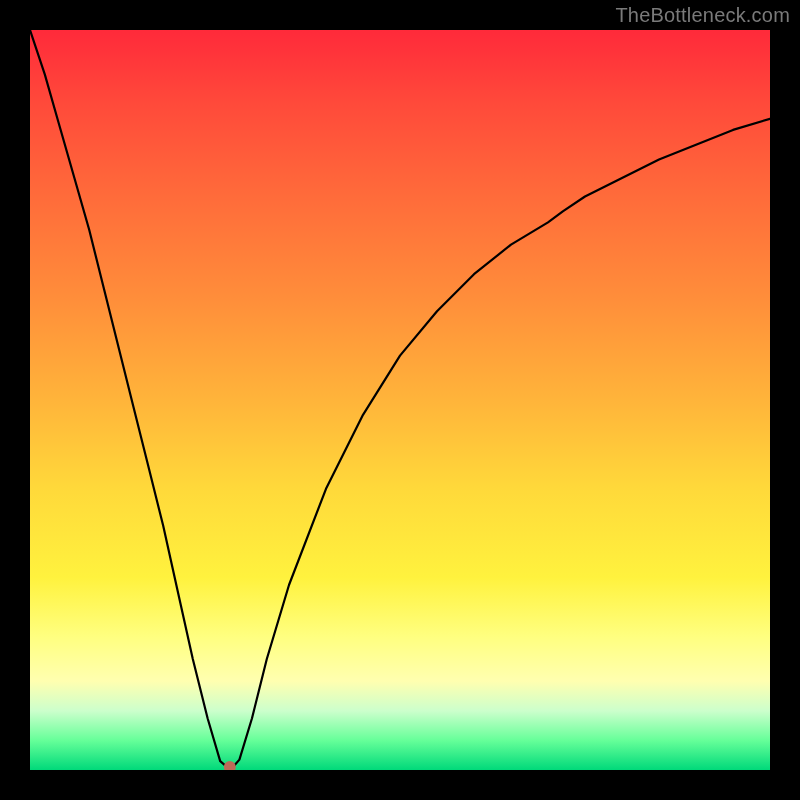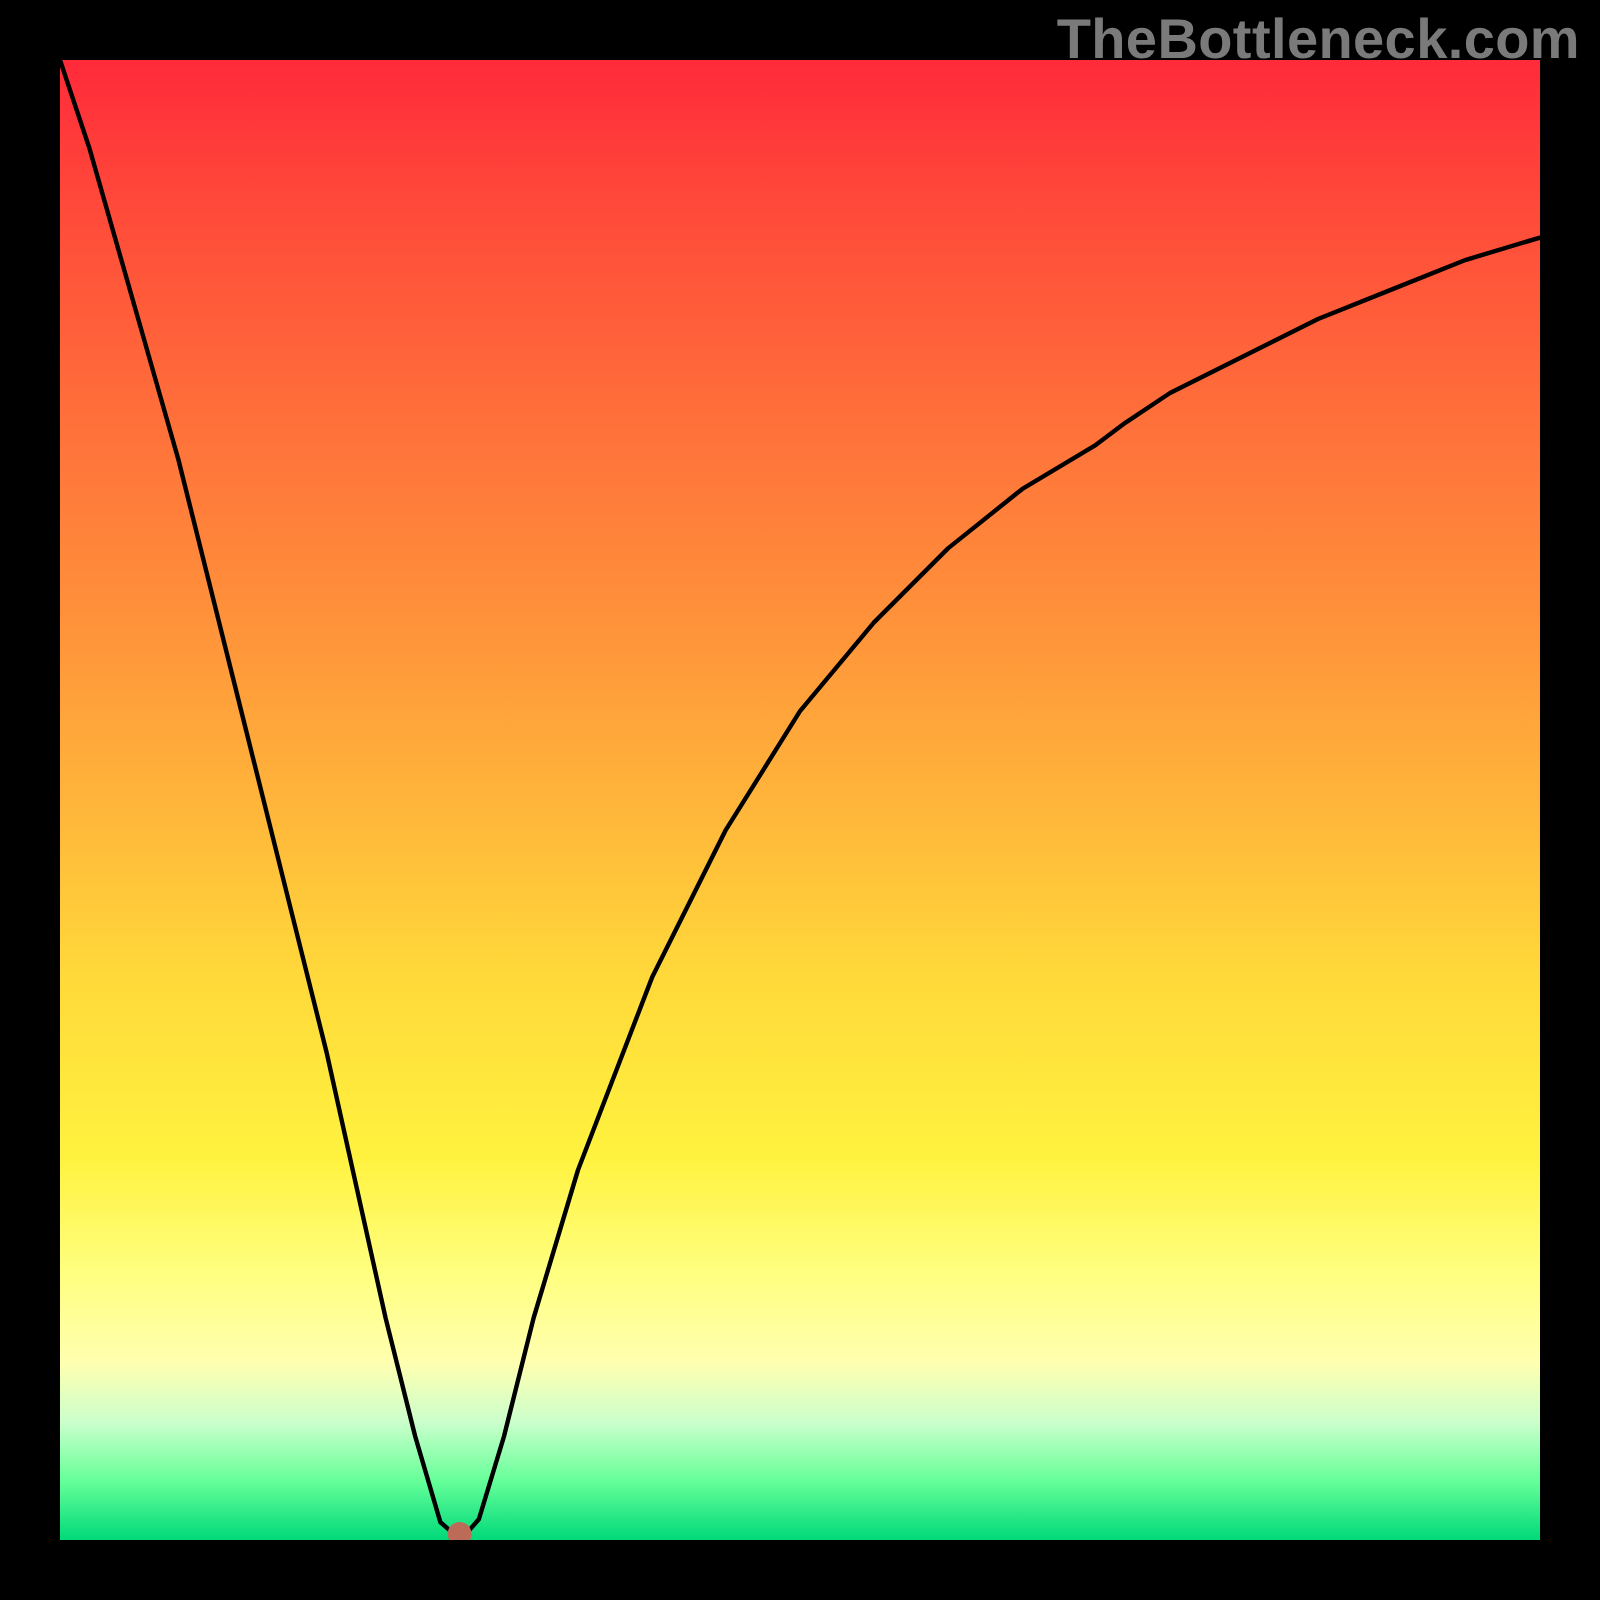--- a/index.html
+++ b/index.html
@@ -47,22 +47,22 @@
     left: 30px;
     top: 30px;
     width: 740px;
     height: 740px;
   }
   .watermark {
     position: absolute;
     top: 4px;
     right: 10px;
     color: #7a7a7a;
-    font-size: 28px;
-    font-weight: 700;
+    font-size: 20px;
+    font-weight: 400;
     letter-spacing: 0.2px;
   }
 </style>
 </head>
 <body>
 
 <div class="frame">
 
   <div class="plot-bg"></div>
 

